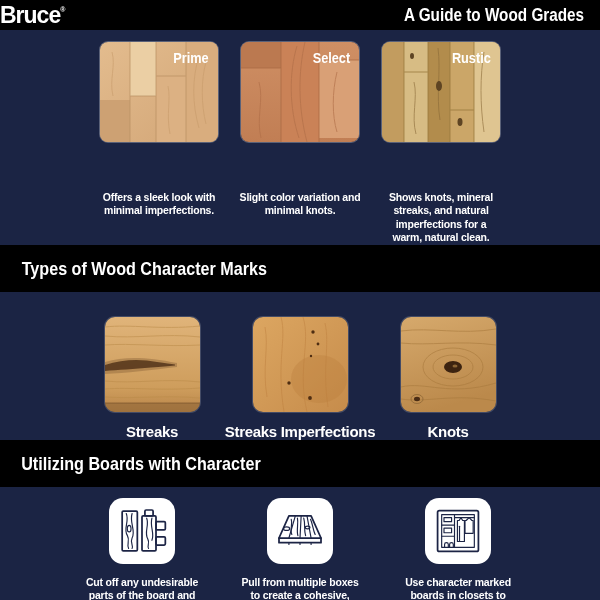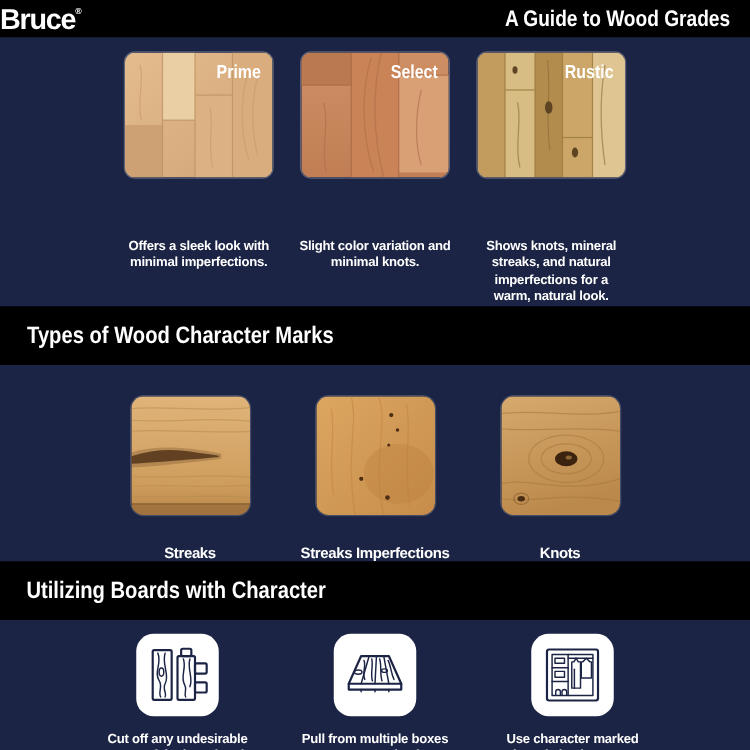--- a/index.html
+++ b/index.html
@@ -56,21 +56,21 @@
     max-width:122px;
   }
   .s3 .caption{max-width:120px;margin-top:12px;}
 
   .wood-square{
     width:95px;height:95px;border-radius:10px;overflow:hidden;flex:0 0 auto;
     box-shadow:0 0 0 1px rgba(255,255,255,0.18);
   }
   .wood-square svg{display:block;width:95px;height:95px;}
   .mark-label{
-    margin-top:23px;color:#fff;font-size:12px;font-weight:700;
+    margin-top:11px;color:#fff;font-size:15px;font-weight:700;
     letter-spacing:-0.3px;text-align:center;white-space:nowrap;
   }
 
   .icon-tile{
     width:66px;height:66px;border-radius:14px;background:#fff;flex:0 0 auto;
     display:flex;align-items:center;justify-content:center;
   }
   .icon-tile svg{display:block;width:56px;height:56px;}
   .ink{stroke:#1C2445;fill:none;stroke-width:1.5;stroke-linecap:round;stroke-linejoin:round;}
   .ink-thin{stroke:#1C2445;fill:none;stroke-width:1;stroke-linecap:round;stroke-linejoin:round;}
@@ -178,21 +178,21 @@
               <path d="M32,40 c4,16 -3,34 2,52"></path>
             </g>
             <g fill="#5E4423">
               <ellipse cx="57" cy="44" rx="3" ry="5"></ellipse>
               <ellipse cx="78" cy="80" rx="2.5" ry="4"></ellipse>
               <ellipse cx="30" cy="14" rx="2" ry="3"></ellipse>
             </g>
           </svg>
           <span class="grade-label">Rustic</span>
         </div>
-        <div class="caption">Shows knots, mineral streaks, and natural imperfections for a warm, natural look.</div>
+        <div class="caption">Shows knots, mineral streaks, and natural imperfections for a warm, natural clean.</div>
       </div>
 
     </div>
   </div>
 
   <div class="redbar titlebar">
     <span class="bar-title condensed">Types of Wood Character Marks</span>
   </div>
 
   <div class="navy s2">

